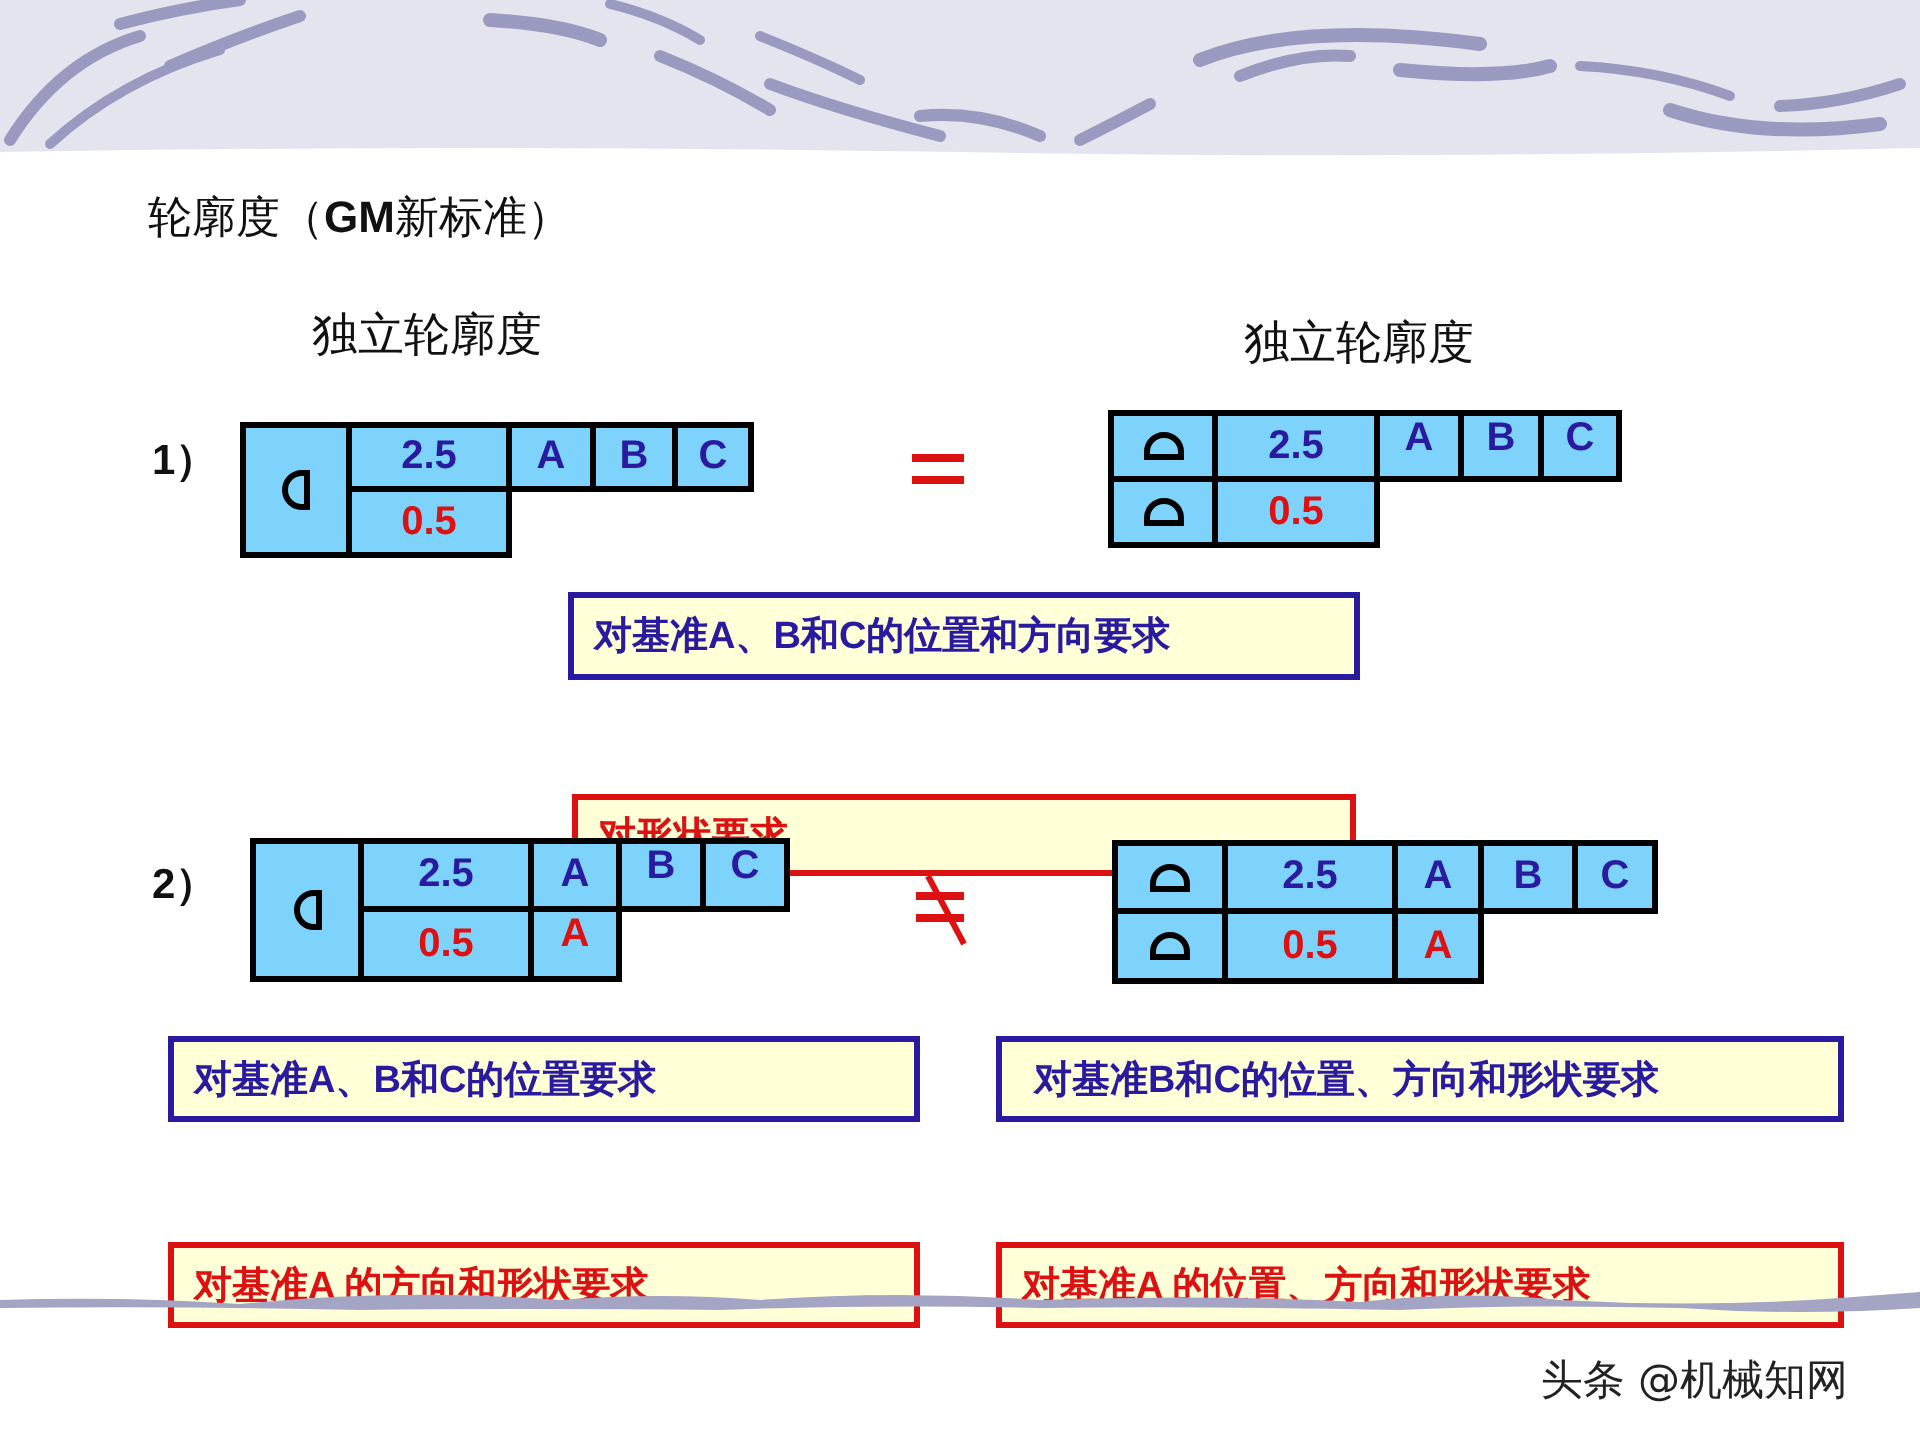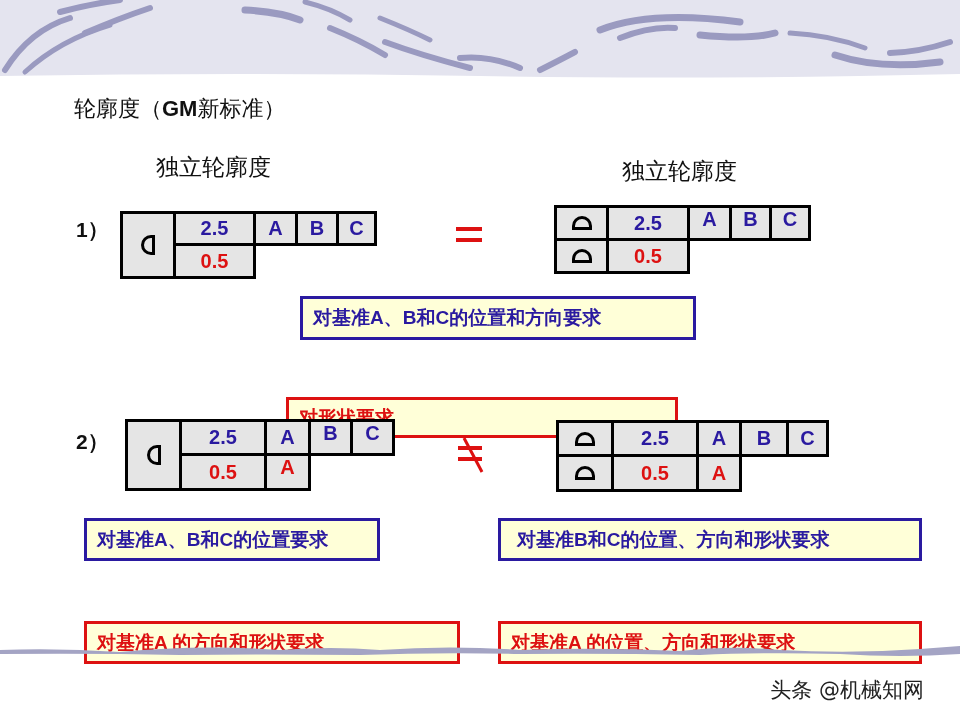--- a/index.html
+++ b/index.html
@@ -5,21 +5,21 @@
   html,body{margin:0;padding:0;}
   body{width:960px;height:720px;position:relative;background:#ffffff;overflow:hidden;
        font-family:"DejaVu Sans","Liberation Sans",sans-serif;}
   .banner{position:absolute;left:0;top:0;width:960px;height:78px;}
   .footer-wave{position:absolute;left:0;top:640px;width:960px;height:22px;}
   .title{position:absolute;left:74px;top:94px;font-size:22px;color:#111;font-family:"DejaVu Serif","Liberation Serif",serif;}
   .title b{font-family:"Liberation Sans",sans-serif;font-weight:bold;}
   .subtitle{position:absolute;font-size:23px;color:#111;font-family:"DejaVu Serif","Liberation Serif",serif;}
   .num{position:absolute;font-size:21px;font-weight:bold;color:#111;font-family:"Liberation Sans",sans-serif;}
   .fcf{position:absolute;}
-  .cell{position:absolute;box-sizing:border-box;border:3px solid #000;background:#e5e5e5;
+  .cell{position:absolute;box-sizing:border-box;border:3px solid #000;background:#7dd3fc;
         display:flex;align-items:center;justify-content:center;
         font-family:"Liberation Sans",sans-serif;font-weight:bold;font-size:20px;}
   .blue{color:#2a1aa0;}
   .red{color:#dd1111;}
   .sym{width:20px;height:14px;box-sizing:border-box;border:3px solid #000;border-radius:10px 10px 0 0;border-bottom-width:3px;}
   .sym.rot{transform:rotate(-90deg);}
   .note{position:absolute;box-sizing:border-box;background:#ffffd8;border:3px solid;
         font-family:"Liberation Sans","DejaVu Sans",sans-serif;font-weight:bold;font-size:19px;
         display:flex;align-items:center;padding-left:10px;}
   .note.blue{border-color:#2a1aa0;}
@@ -83,21 +83,21 @@
   <div class="cell" style="left:554px;top:238px;width:55px;height:36px;">
       <div class="sym"></div>
     </div>
   <div class="cell blue" style="left:606px;top:205px;width:84px;height:36px;">2.5</div>
   <div class="cell red" style="left:606px;top:238px;width:84px;height:36px;">0.5</div>
   <div class="cell blue" style="left:687px;top:205px;width:45px;height:36px;align-items:flex-start;">A</div>
   <div class="cell blue" style="left:729px;top:205px;width:43px;height:36px;align-items:flex-start;">B</div>
   <div class="cell blue" style="left:769px;top:205px;width:42px;height:36px;align-items:flex-start;">C</div>
 </div>
 
-<div class="note blue" style="left:300px;top:296px;width:396px;height:44px;color:#2a1aa0;">对基准A、B和C的位置和方向要求</div>
+<div class="note blue" style="left:284px;top:296px;width:396px;height:44px;color:#2a1aa0;">对基准A、B和C的位置和方向要求</div>
 <div class="note red" style="left:286px;top:352px;width:392px;height:41px;color:#dd1111;">对形状要求</div>
 
 <div class="num" style="left:76px;top:428px;">2）</div>
 
 <div class="fcf">
   <div class="cell" style="left:125px;top:419px;width:57px;height:72px;">
       <div class="sym rot"></div>
     </div>
   <div class="cell blue" style="left:179px;top:419px;width:88px;height:37px;">2.5</div>
   <div class="cell red" style="left:179px;top:453px;width:88px;height:38px;">0.5</div>
@@ -121,21 +121,21 @@
       <div class="sym"></div>
     </div>
   <div class="cell blue" style="left:611px;top:420px;width:88px;height:37px;">2.5</div>
   <div class="cell red" style="left:611px;top:454px;width:88px;height:38px;">0.5</div>
   <div class="cell blue" style="left:696px;top:420px;width:46px;height:37px;">A</div>
   <div class="cell blue" style="left:739px;top:420px;width:50px;height:37px;">B</div>
   <div class="cell blue" style="left:786px;top:420px;width:43px;height:37px;">C</div>
   <div class="cell red" style="left:696px;top:454px;width:46px;height:38px;">A</div>
 </div>
 
-<div class="note blue" style="left:84px;top:518px;width:296px;height:43px;color:#2a1aa0;">对基准A、B和C的位置要求</div>
+<div class="note blue" style="left:84px;top:518px;width:376px;height:43px;color:#2a1aa0;">对基准A、B和C的位置要求</div>
 <div class="note red" style="left:84px;top:576px;width:376px;height:43px;color:#dd1111;">对基准A 的方向和形状要求</div>
 <div class="note blue" style="left:498px;top:518px;width:424px;height:43px;color:#2a1aa0;padding-left:16px;">对基准B和C的位置、方向和形状要求</div>
 <div class="note red" style="left:498px;top:576px;width:424px;height:43px;color:#dd1111;text-align:right;">对基准A 的位置、方向和形状要求</div>
 
 <svg class="footer-wave" viewBox="0 0 960 22" preserveAspectRatio="none">
   <path d="M0 10 Q60 8 120 12 Q200 4 280 10 Q330 6 380 10 Q450 5 520 10 Q600 7 680 11 Q730 5 780 10 Q850 14 920 9 L960 6 L960 14 Q900 18 840 14 Q760 12 700 15 Q600 13 520 14 Q440 12 360 15 Q260 14 180 15 Q90 13 0 14 Z" fill="#a4a4c4"></path>
 </svg>
 
 <div class="watermark">头条 @机械知网</div>
 

